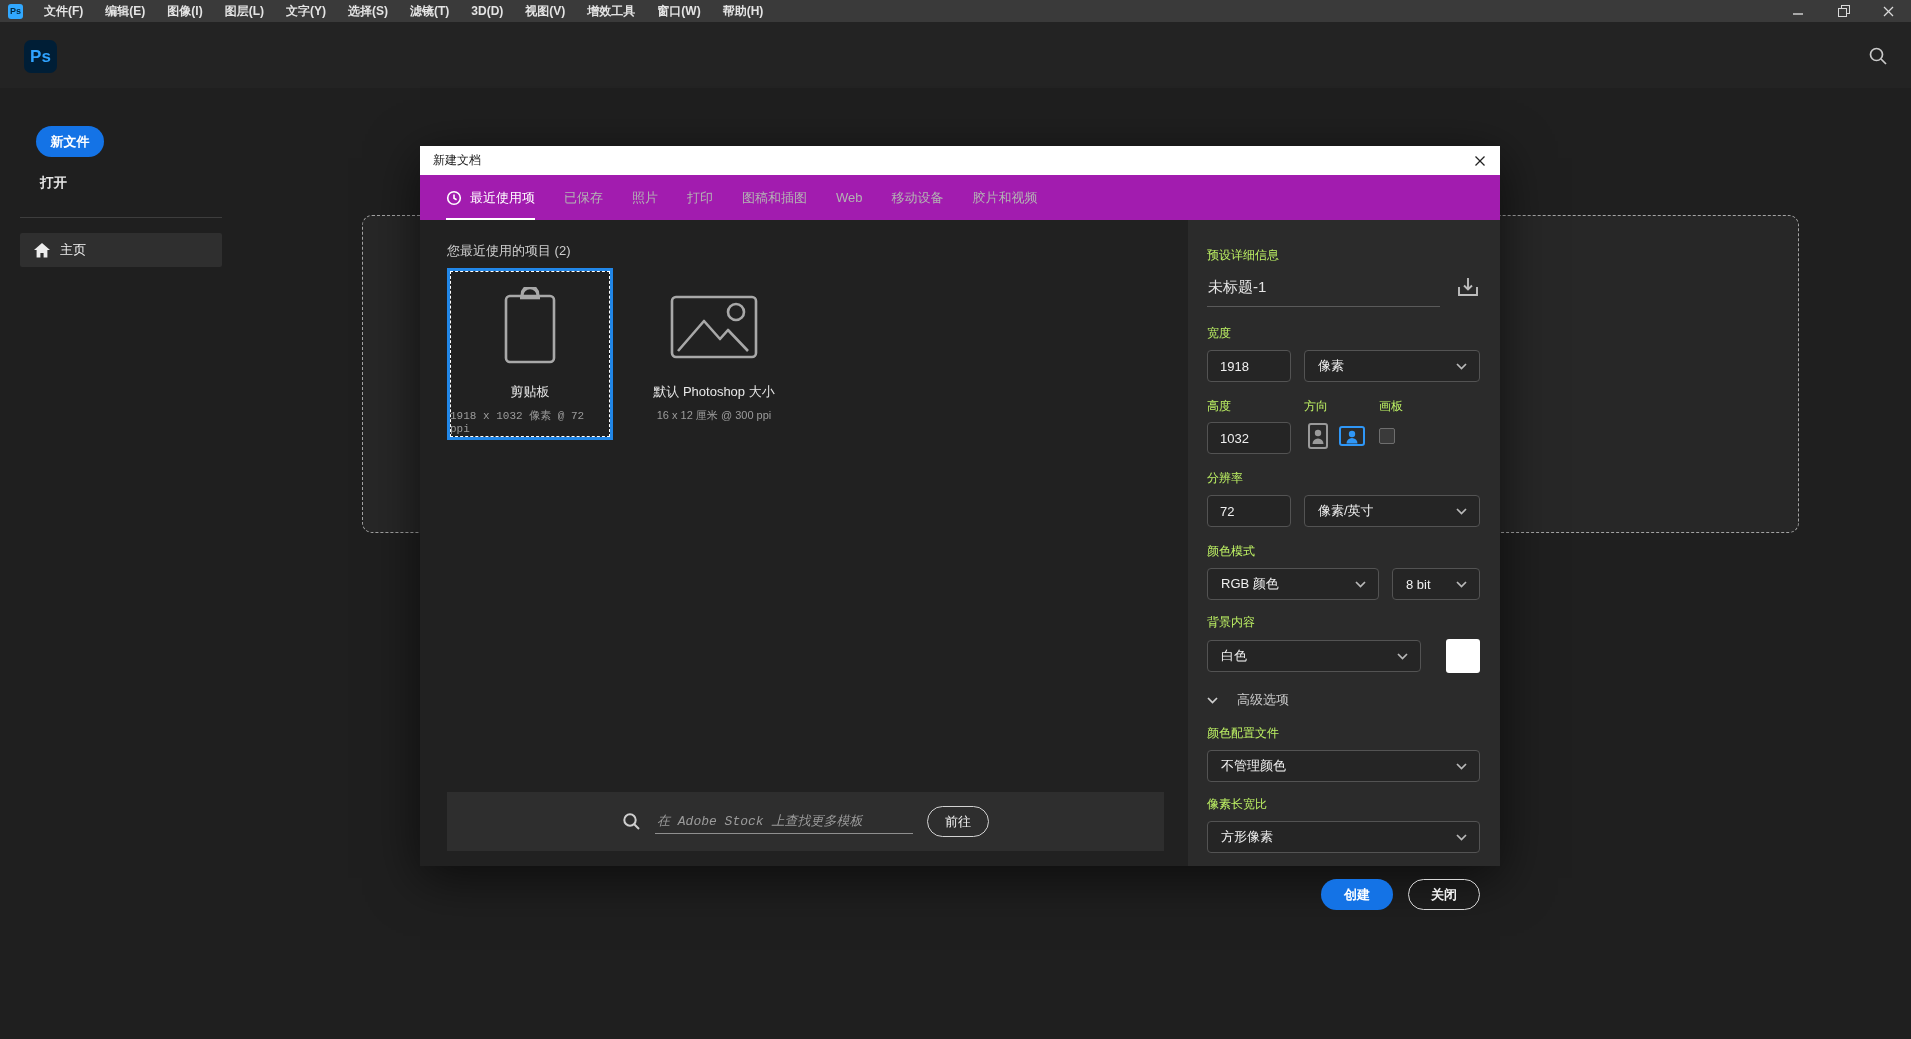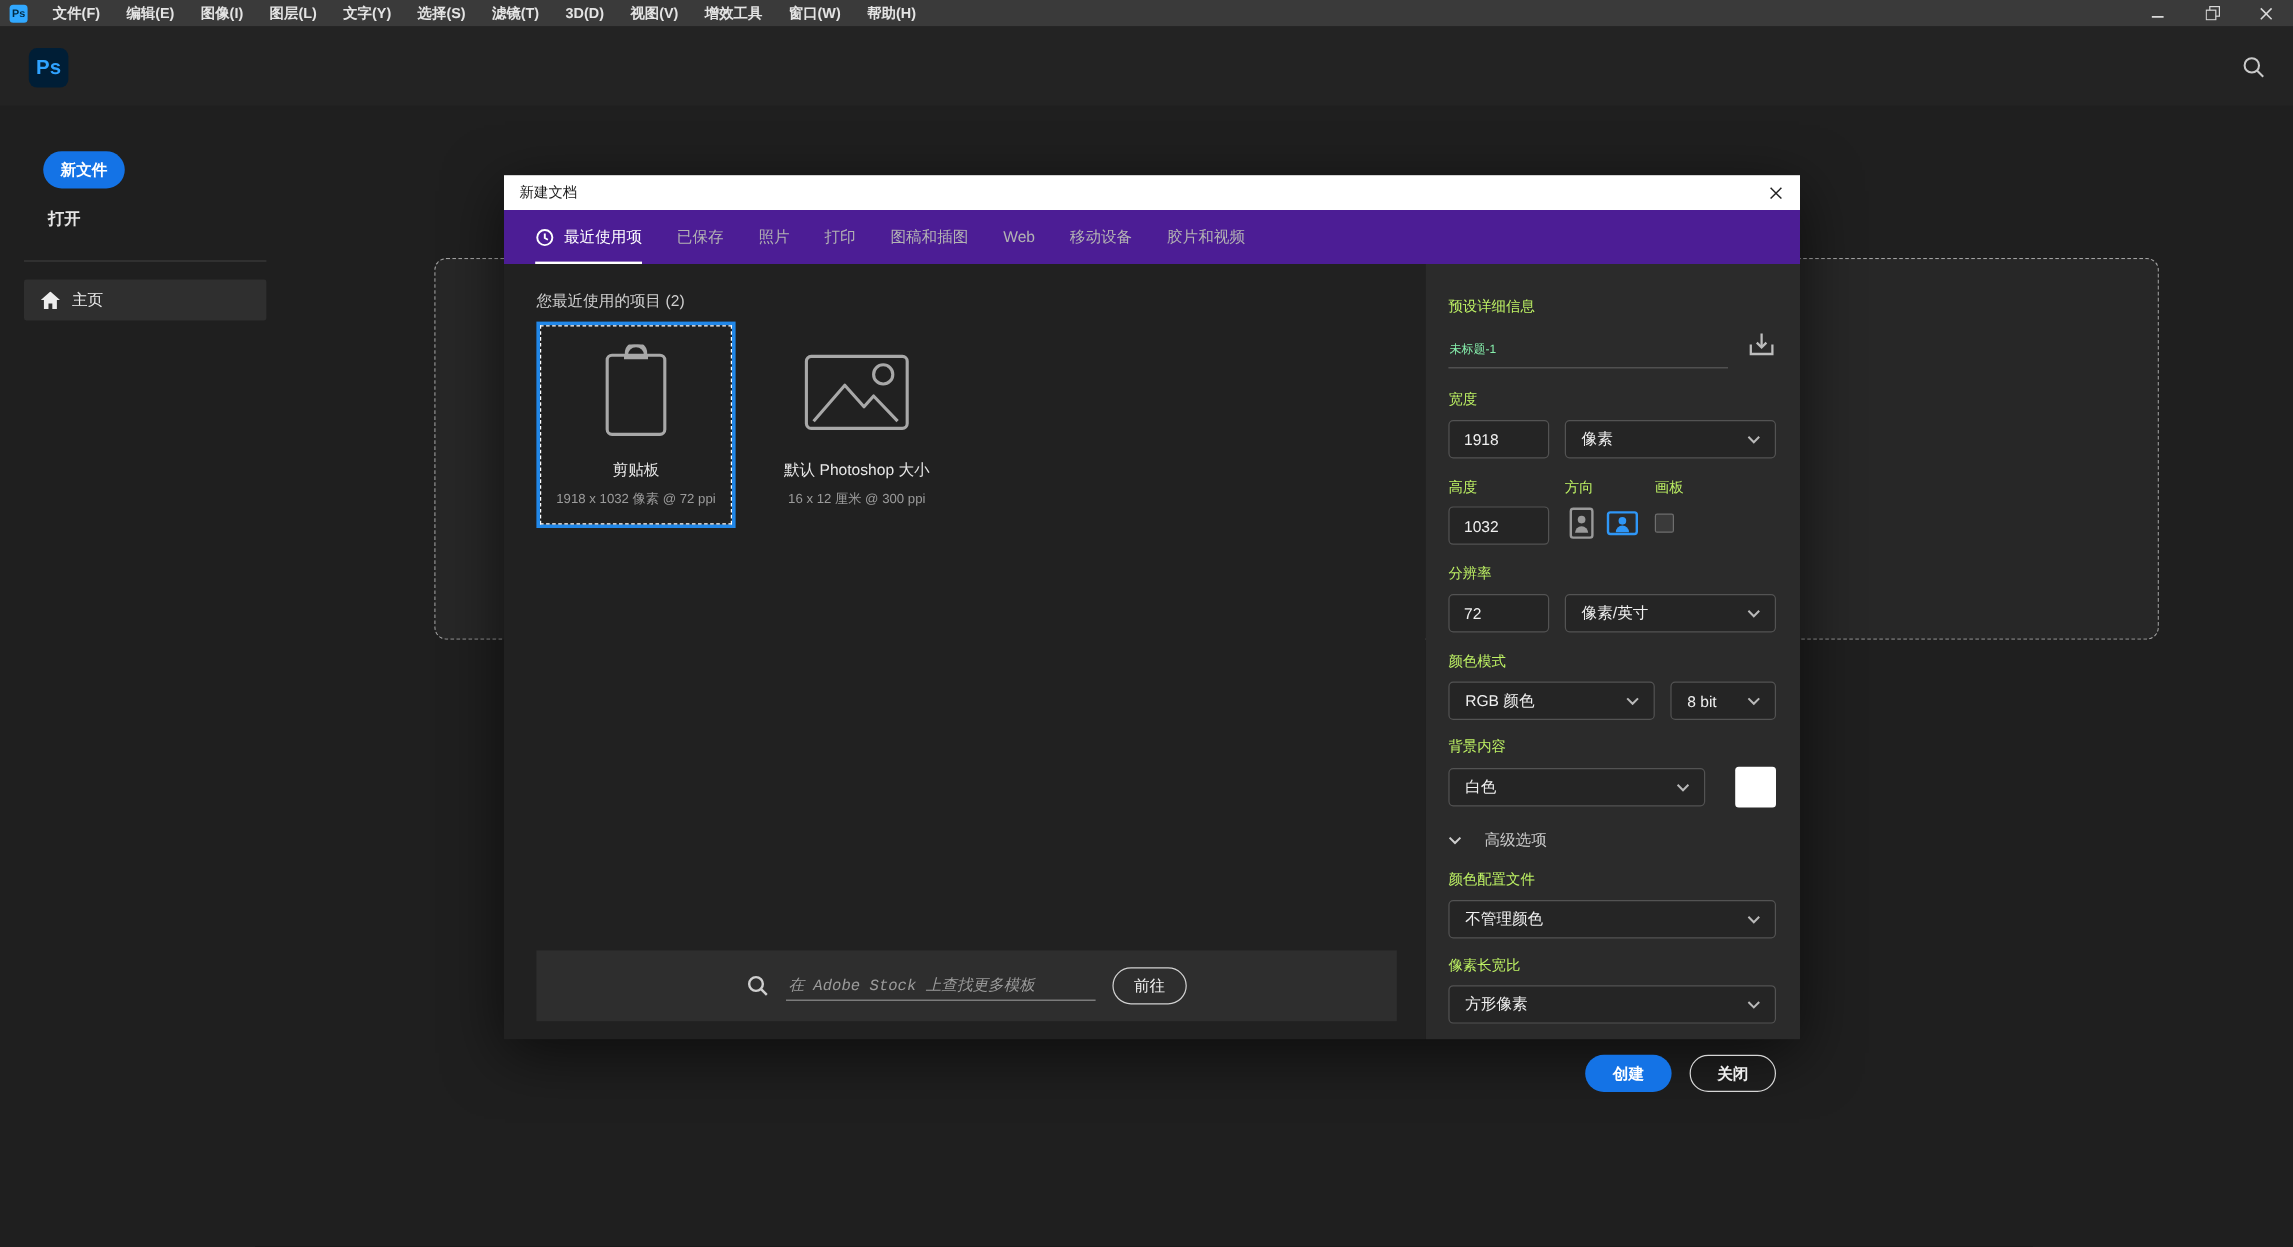--- a/index.html
+++ b/index.html
@@ -36,51 +36,51 @@
 
   
   .dropzone { position:absolute; left:362px; top:215px; width:1437px; height:318px;
               border:1px dashed #a3a3a3; border-radius:10px; background:#272727; }
 
   
   .dialog { position:absolute; left:420px; top:146px; width:1080px; height:720px;
             box-shadow:0 12px 48px rgba(0,0,0,.6); font-size:13px; }
   .dlg-titlebar { height:29px; background:#ffffff; color:#1a1a1a; display:flex; align-items:center;
                   justify-content:space-between; padding:0 14px 0 13px; font-size:12px; }
-  .tabbar { height:45px; background:#4c1d95; display:flex; align-items:stretch; padding-left:26px; gap:29px; }
+  .tabbar { height:45px; background:#a21caf; display:flex; align-items:stretch; padding-left:26px; gap:29px; }
   .tab { display:flex; align-items:center; gap:8px; color:#b3b3b3; font-size:13px;
          border-bottom:2.5px solid transparent; padding-top:2px; cursor:default; }
   .tab.active { color:#ffffff; border-bottom-color:#ffffff; }
   .dlg-body { display:flex; height:646px; }
   .dlg-left { flex:1; background:#212121; position:relative; }
   .recent-header { position:absolute; left:27px; top:22px; color:#cfcfcf; font-size:13px; }
   .cards { position:absolute; left:27px; top:48px; display:flex; gap:18px; }
   .card { width:166px; height:172px; display:flex; flex-direction:column; align-items:center;
           border:3px solid transparent; }
-  .card.selected { border-color:#2187e8; outline:1px dashed #ffffff; outline-offset:-4px; }
+  .card.selected { border-color:#2187e8; outline:1px dashed #ffffff; outline-offset:-4px;font-family:Liberation Mono, monospace; }
   .card-iconarea { height:112px; display:flex; align-items:center; justify-content:center; }
   .card-name { color:#e8e8e8; font-size:13px; }
   .card-meta { color:#9c9c9c; font-size:11px; margin-top:7px; }
 
   .stock-bar { position:absolute; left:27px; top:572px; width:717px; height:59px; background:#2e2e2e;
                display:flex; align-items:center; justify-content:center; gap:14px; }
   .stock-input { width:258px; background:transparent; border:none; border-bottom:1px solid #8f8f8f;
                  color:#cfcfcf; font-style:italic; font-size:13px; padding:4px 2px; outline:none;
                  font-family:Liberation Mono, monospace; }
   .stock-input::placeholder { color:#9b9b9b; font-style:italic; }
   .go-btn { width:62px; height:31px; border-radius:16px; border:1.5px solid #d2d2d2; background:transparent;
             color:#f2f2f2; font-size:13px; font-family:inherit; }
 
   
   .dlg-right { width:312px; background:#2b2b2b; padding:0 20px 0 19px; color:#e9e9e9; }
   .plabel { display:block; color:#bef264; font-size:12px; }
   .preset-title { margin-top:27px; }
   .docname-row { margin-top:12px; display:flex; align-items:flex-end; }
-  .docname { flex:1; background:transparent; border:none; border-bottom:1px solid #5a5a5a; color:#86efac;
-             font-size:10px; padding:0 0 10px 1px; outline:none; font-family:inherit; }
+  .docname { flex:1; background:transparent; border:none; border-bottom:1px solid #5a5a5a; color:#e5e5e5;
+             font-size:15px; padding:0 0 10px 1px; outline:none; font-family:inherit; }
   .dl-btn { margin-left:16px; background:none; border:none; padding:0 0 6px 0; }
   .row { display:flex; align-items:center; margin-top:8px; gap:13px; }
   .field { height:32px; background:#252525; border:1px solid #535353; border-radius:4px; }
   .num-input { width:84px; color:#f0f0f0; font-size:13px; padding-left:12px; outline:none; font-family:inherit; }
   .sel { display:flex; align-items:center; justify-content:space-between; padding:0 12px 0 13px;
          color:#f0f0f0; font-size:13px; cursor:default; }
   .grow { flex:1;gap:44px; }
   .mt18 { margin-top:18px; } .mt16 { margin-top:16px; } .mt14 { margin-top:14px; }
   .tri-row { display:flex; margin-top:16px; gap:13px; }
   .tri-col { display:flex; flex-direction:column; }

